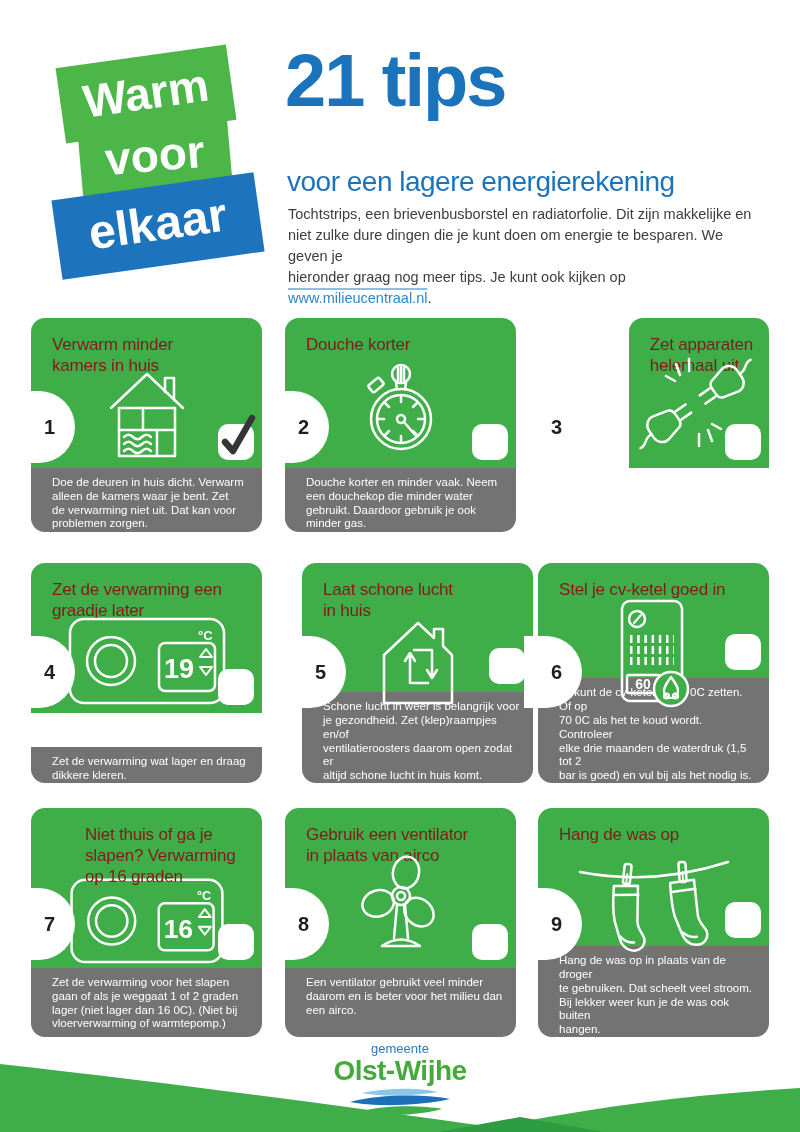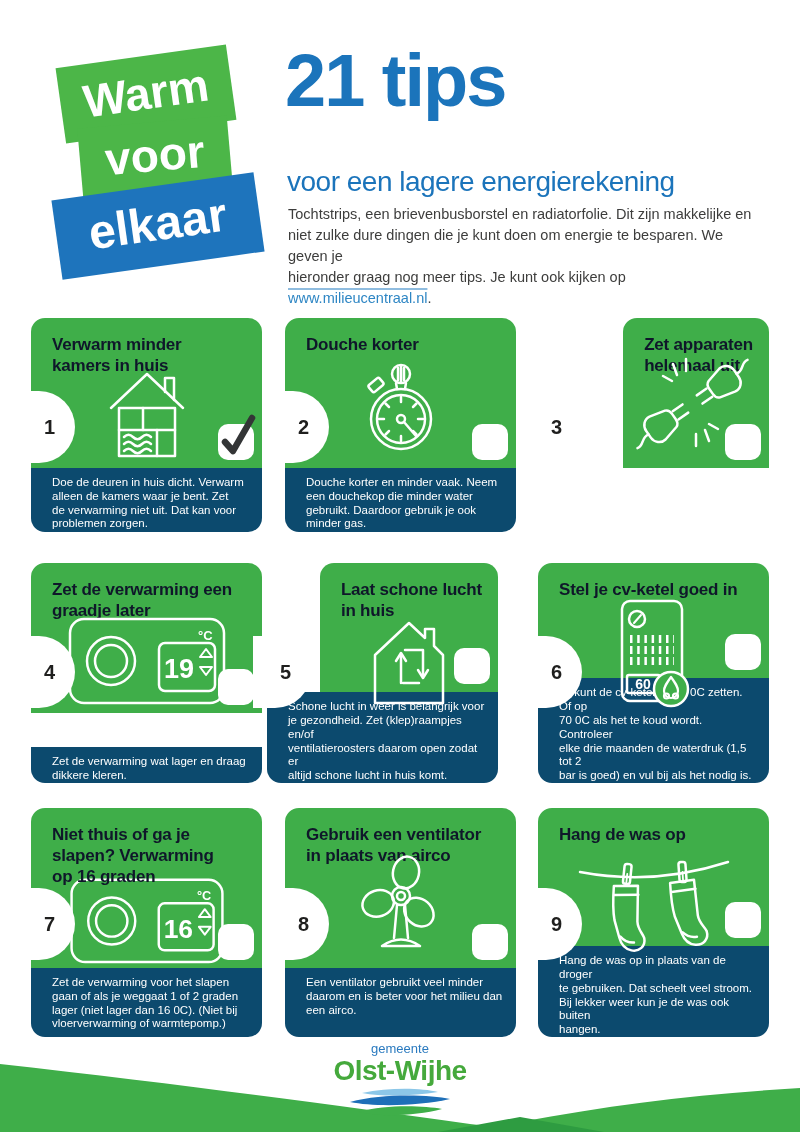--- a/index.html
+++ b/index.html
@@ -23,23 +23,23 @@
   .intro{position:absolute;left:288px;top:204px;width:478px;color:#3D3D3C;
          font-size:14.5px;line-height:21px;white-space:pre-line;}
   .intro .link{color:#2E86C4;text-decoration:overline;text-decoration-color:#8FBCDF;
                text-decoration-thickness:2px;cursor:pointer;}
 
   
   .card{position:absolute;width:231px;display:flex;flex-direction:column;}
   .r1{height:214px;} .r2{height:220px;} .r3{height:229px;}
   .green{position:relative;background:#3FAE49;border-radius:14px 14px 0 0;}
   .r1 .green{height:150px;} .r2 .green{height:154px;} .r3 .green{height:160px;}
-  .blue{flex:1;background:#0c4a6e;border-radius:0 0 14px 14px;color:#fff;
+  .blue{flex:1;background:#737373;border-radius:0 0 14px 14px;color:#fff;
         padding:8px 12px 0 21px;font-size:11.5px;line-height:13.8px;white-space:pre-line;}
-  .card-title{padding:16px 16px 0 21px;color:#0f172a;font-weight:bold;font-size:17px;
+  .card-title{padding:16px 16px 0 21px;color:#7f1d1d;font-weight:normal;font-size:17px;
               line-height:21px;letter-spacing:-0.2px;white-space:pre-line;}
   .num-tab{position:absolute;left:-14px;top:73px;width:58px;height:72px;background:#fff;
            border-radius:0 36px 36px 0;display:flex;align-items:center;}
   .r3 .num-tab{top:80px;}
   .num-tab span{padding-left:27px;font-size:20px;font-weight:bold;color:#1F1F1E;}
   .checkbox{position:absolute;right:8px;bottom:8px;width:36px;height:36px;background:#fff;
             border-radius:10px;cursor:pointer;}
   .checkmark{position:absolute;left:0;top:0;width:36px;height:36px;overflow:visible;}
   .icon{position:absolute;left:50%;transform:translateX(-50%);}
   .icon svg{display:block;stroke:#fff;fill:none;stroke-width:2.5;
@@ -173,21 +173,21 @@
       </div>
       <div class="checkbox"></div>
     </div>
     <div class="blue">Zet de verwarming wat lager en draag
 dikkere kleren.</div>
     <div class="num-tab">
         <span>4</span>
       </div>
   </div>
 
-  <div class="card r2" style="left:267px;top:563px;align-items:flex-end;">
+  <div class="card r2" style="left:302px;top:563px;">
     <div class="green">
       <div class="card-title">Laat schone lucht
 in huis</div>
       <div class="icon" style="top:46px;">
         <svg width="96" height="100" viewBox="0 0 96 100">
           <path d="M14,94 L14,46 L48,14 L64,29 L64,20 L73,20 L73,37 L82,46 L82,94 Z"></path>
           <path d="M40,74 L40,47"></path>
           <path d="M35,52 L40,44 L45,52"></path>
           <path d="M44,41 L62,41 L62,67"></path>
           <path d="M57,61 L62,69 L67,61"></path>
@@ -242,21 +242,21 @@
           <rect x="3" y="10" width="154" height="84" rx="14"></rect>
           <circle cx="44" cy="52" r="24"></circle>
           <circle cx="44" cy="52" r="16"></circle>
           <rect x="92" y="34" width="56" height="48" rx="6"></rect>
           <text x="112" y="69" font-size="27" text-anchor="middle">16</text>
           <text x="131" y="31" font-size="13" text-anchor="start">°C</text>
           <path d="M133,48 L139,40 L145,48 Z" stroke-width="2"></path>
           <path d="M133,58 L139,66 L145,58 Z" stroke-width="2"></path>
         </svg>
       </div>
-      <div class="card-title" style="position:relative;">Niet thuis of ga je
+      <div class="card-title" style="position:relative;margin-left:33px;">Niet thuis of ga je
 slapen? Verwarming
 op 16 graden</div>
       <div class="checkbox"></div>
     </div>
     <div class="blue">Zet de verwarming voor het slapen
 gaan of als je weggaat 1 of 2 graden
 lager (niet lager dan 16 0C). (Niet bij
 vloerverwarming of warmtepomp.)</div>
     <div class="num-tab">
         <span>7</span>

